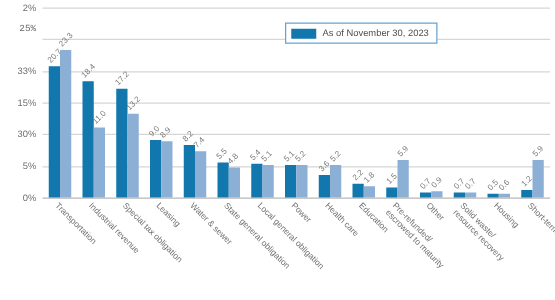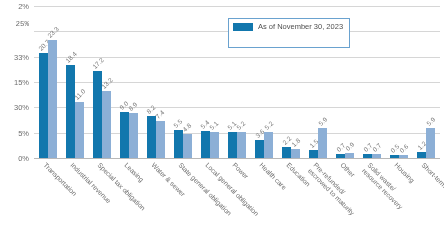--- a/index.html
+++ b/index.html
@@ -83,21 +83,21 @@
     text-align:left;
   }
   .xcell .xtext .l2{display:block;}
 
   
   .legend{
     position:absolute;
     left:228px;top:18px;
     border:1px solid #6aa2cf;
     background:#ffffff;
-    padding:3px 6px 16px 4px;
+    padding:3px 6px 3px 4px;
     display:flex;flex-direction:column;gap:2px;
   }
   .legend-row{display:flex;align-items:center;gap:5px;}
   .swatch{width:20px;height:8px;display:inline-block;}
   .swatch.s0{background:#1277ad;}
   .swatch.s1{background:#8cafd6;}
   .legend-text{font-size:7.5px;color:#4f4f4f;white-space:nowrap;}
 </style>
 </head>
 <body>

